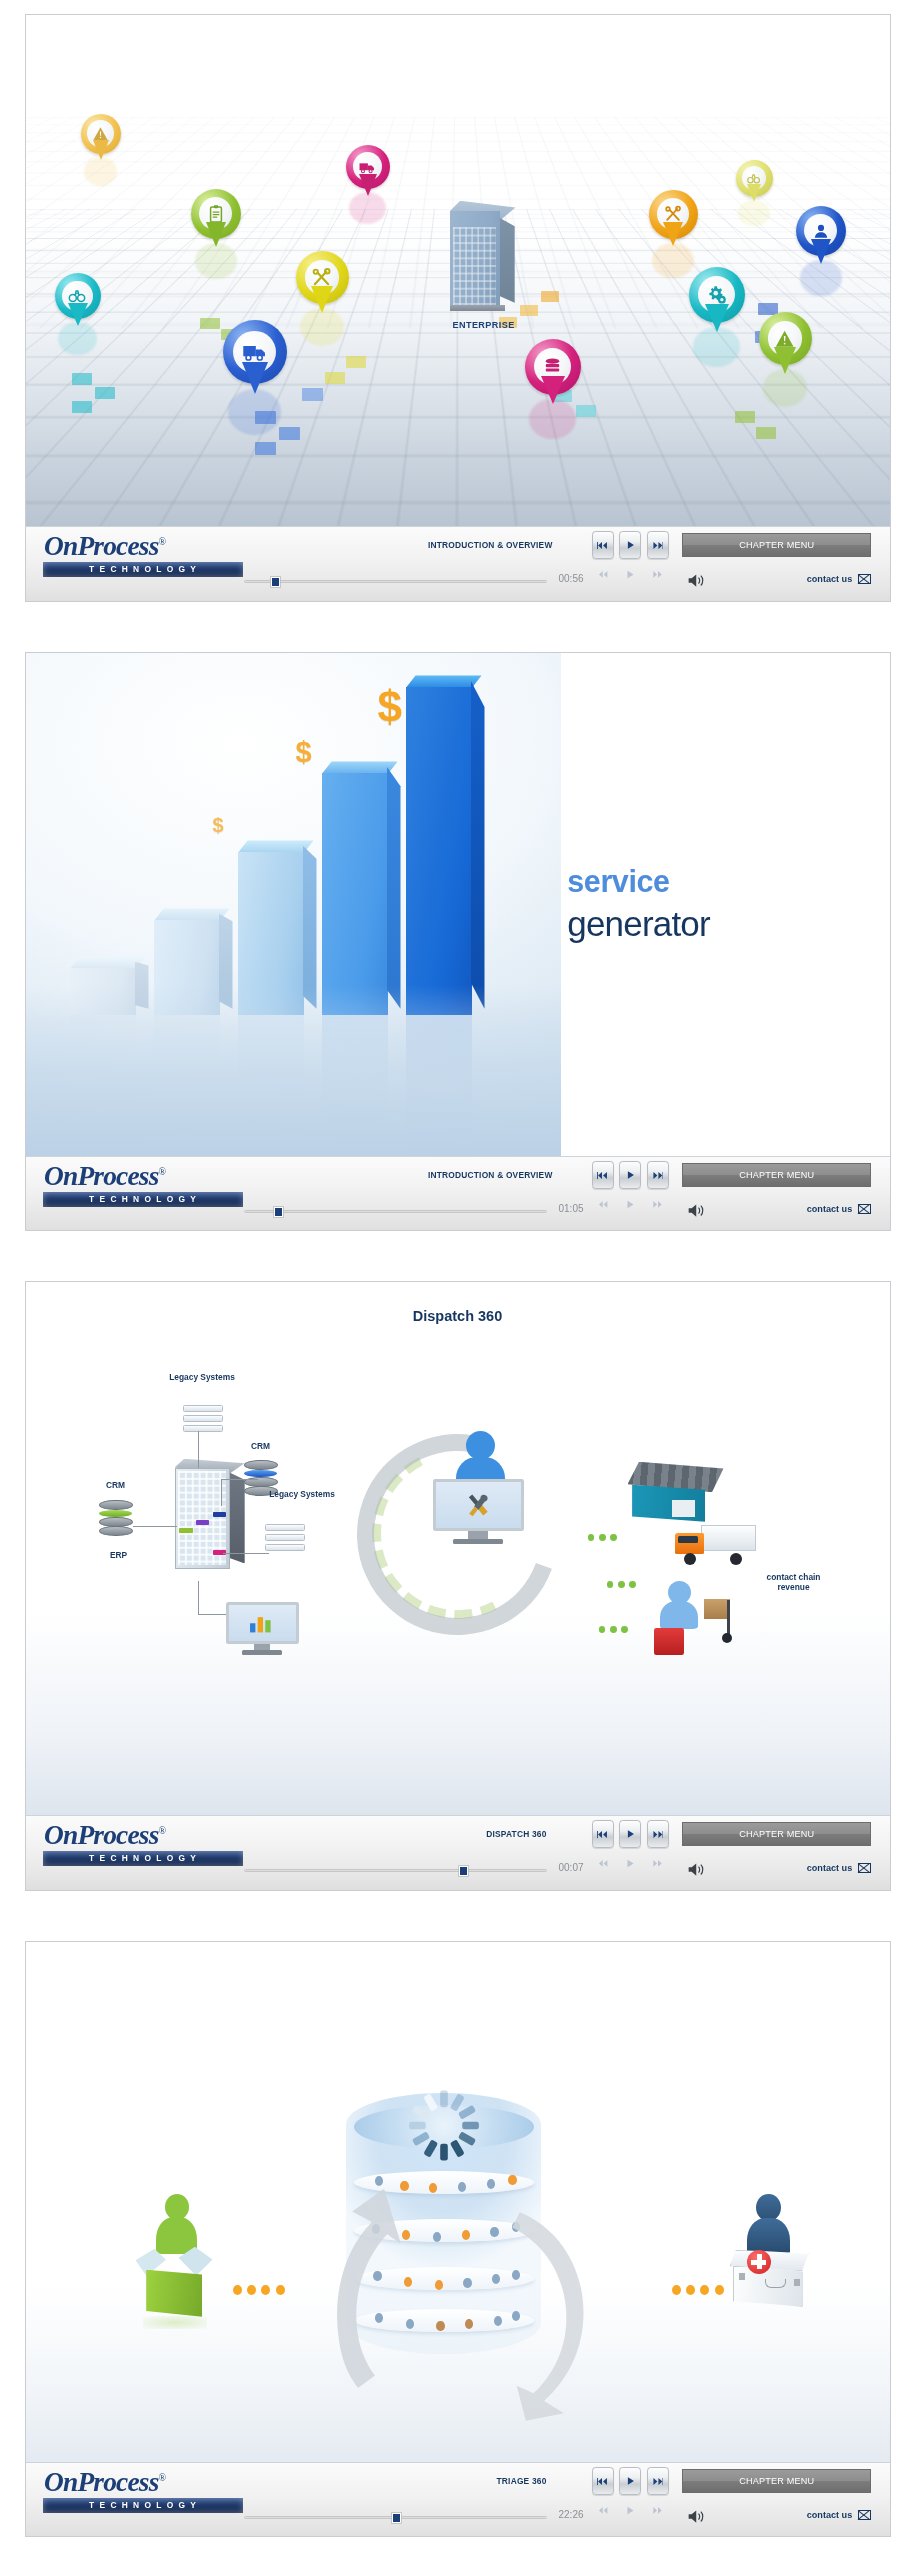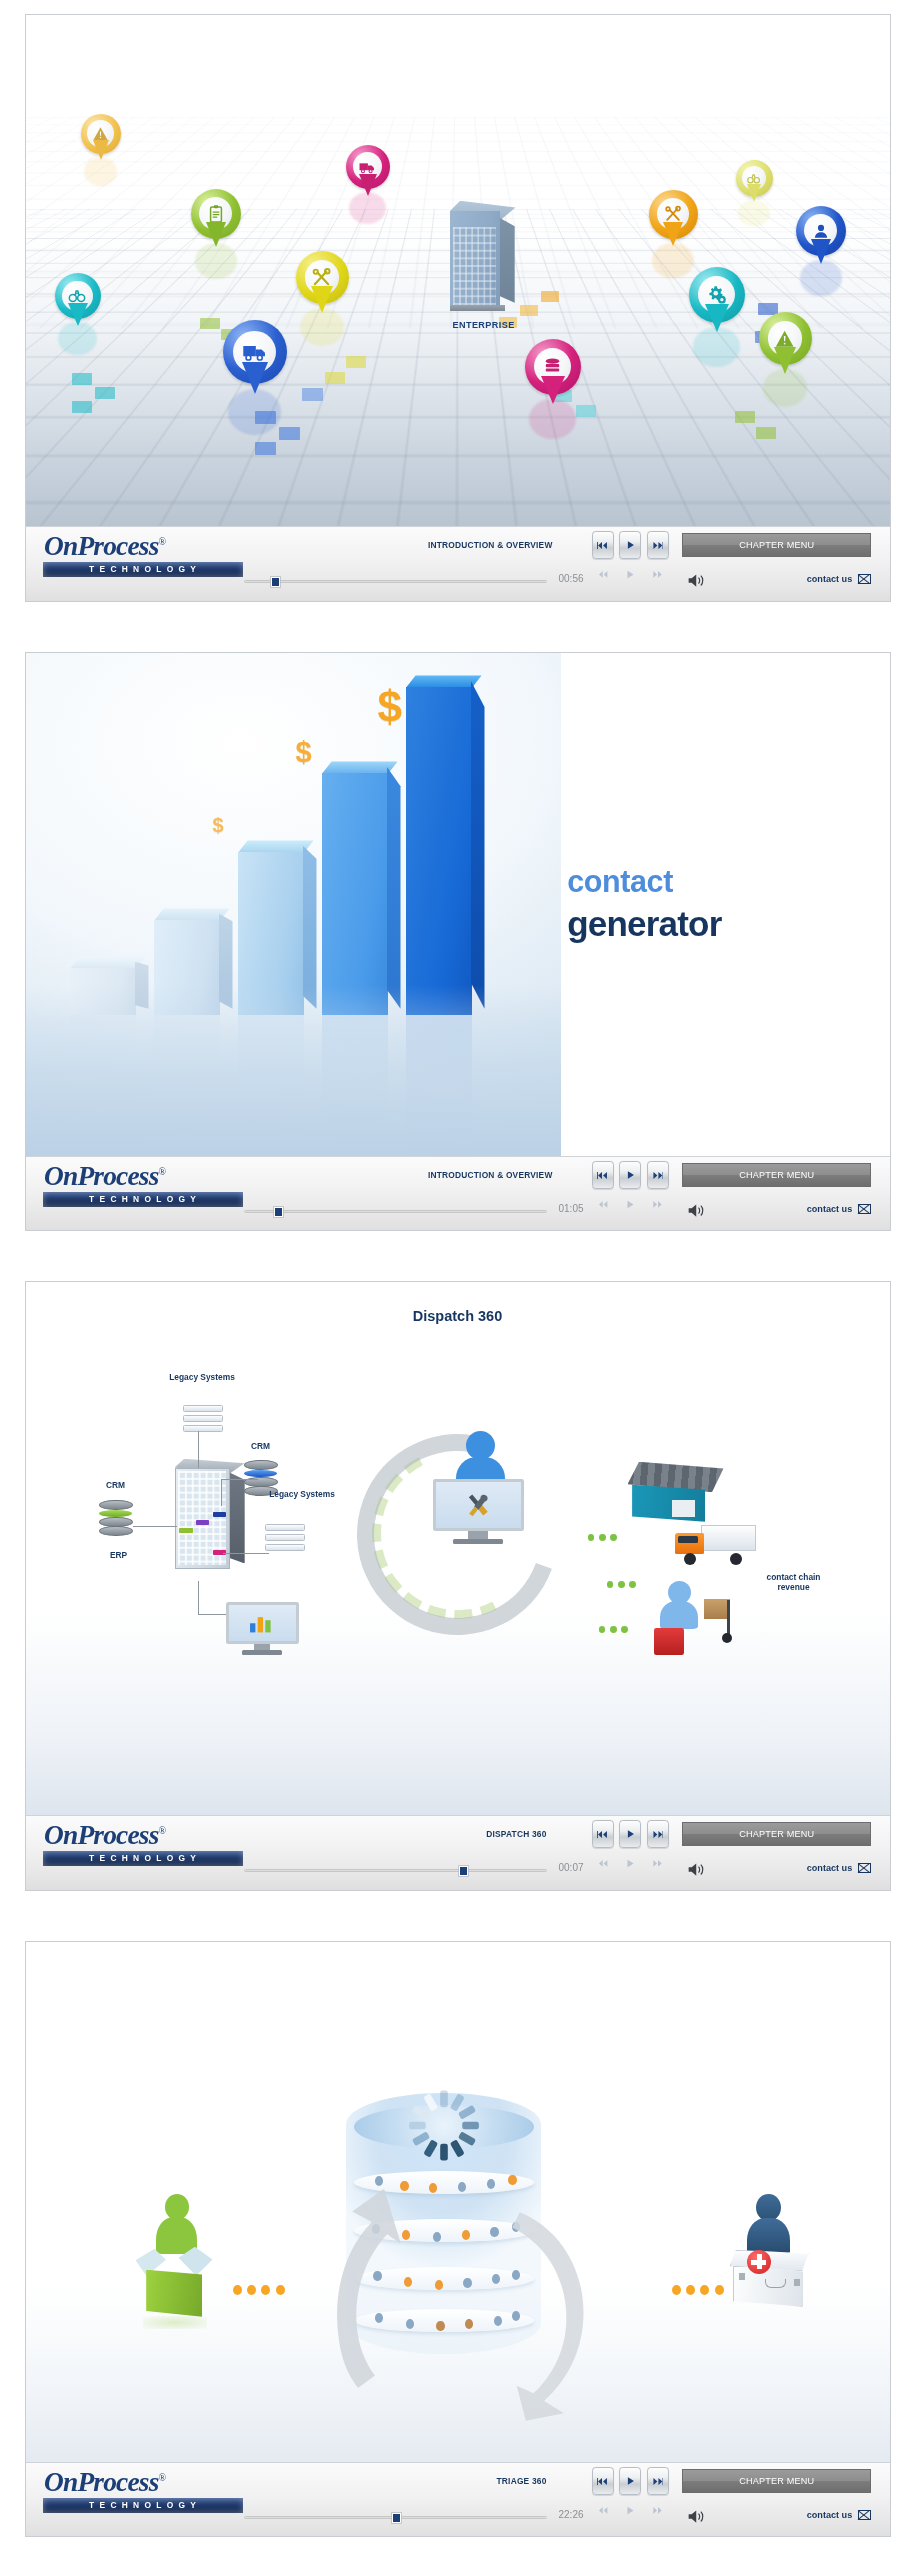--- a/index.html
+++ b/index.html
@@ -147,21 +147,21 @@
   .rev-right {
     position: relative; width: 38%; background: #fff;
     display: flex; flex-direction: column; justify-content: center;
     padding-left: 6.1px;
   }
   .rev-word1 {
     font-size: 30.5px; font-weight: 700; color: #4e8ddb; line-height: 1;
     letter-spacing: -0.4px;
   }
   .rev-word2 {
-    font-size: 35px; font-weight: 700; color: #16365f; line-height: 1.05;
+    font-size: 35px; font-weight: 400; color: #16365f; line-height: 1.05;
     letter-spacing: -0.8px; margin-top: 10px;
   }
 
   
   .d3-wrap {
     position: absolute; inset: 0;
     background: linear-gradient(to bottom,#ffffff 0%,#ffffff 62%,#eef2f7 86%,#dde5ee 100%);
   }
   .d3-title {
     position: absolute; left: 0; right: 0; top: 26px; text-align: center;
@@ -712,21 +712,21 @@
             <div class="face" style="background:linear-gradient(100deg,#2f81df,#1769d6 70%,#1159c2);"></div>
             <div class="rsd" style="background:linear-gradient(#1560c9,#0d4cab);clip-path:polygon(0 0,100% 8%,100% 100%,0 92%);"></div>
             <div class="mirror" style="background:linear-gradient(rgba(40,110,205,.75),rgba(40,110,205,0));"></div>
           </div>
 
           <div class="dollar" style="left:187px;bottom:319px;font-size:20px;opacity:.75;">$</div>
           <div class="dollar" style="left:270px;bottom:387px;font-size:29px;opacity:.9;">$</div>
           <div class="dollar" style="left:352px;bottom:424px;font-size:44px;">$</div>
         </div>
         <div class="rev-right">
-          <div class="rev-word1">contact</div>
+          <div class="rev-word1">service</div>
           <div class="rev-word2">generator</div>
         </div>
       </div>
     </div>
 
     <div class="player">
       <div class="logo">
         <div class="word"><span>OnProcess</span><span class="reg">®</span></div>
         <div class="tech">TECHNOLOGY</div>
       </div>

